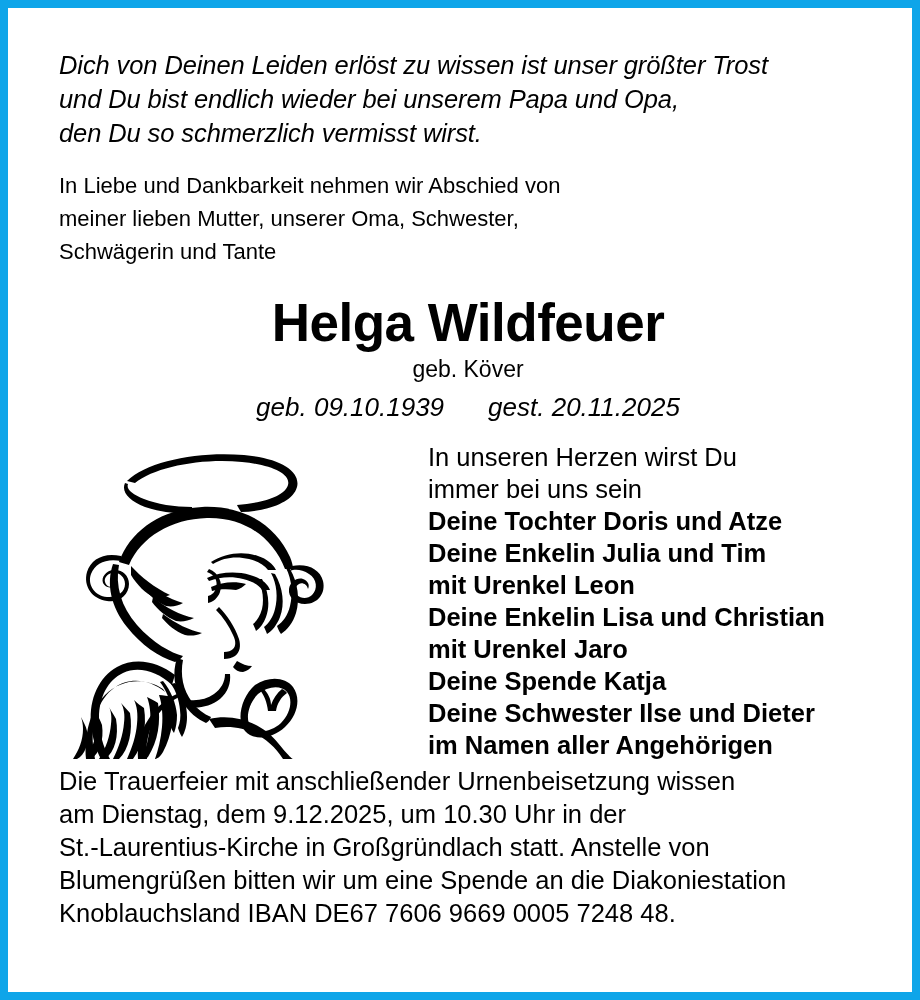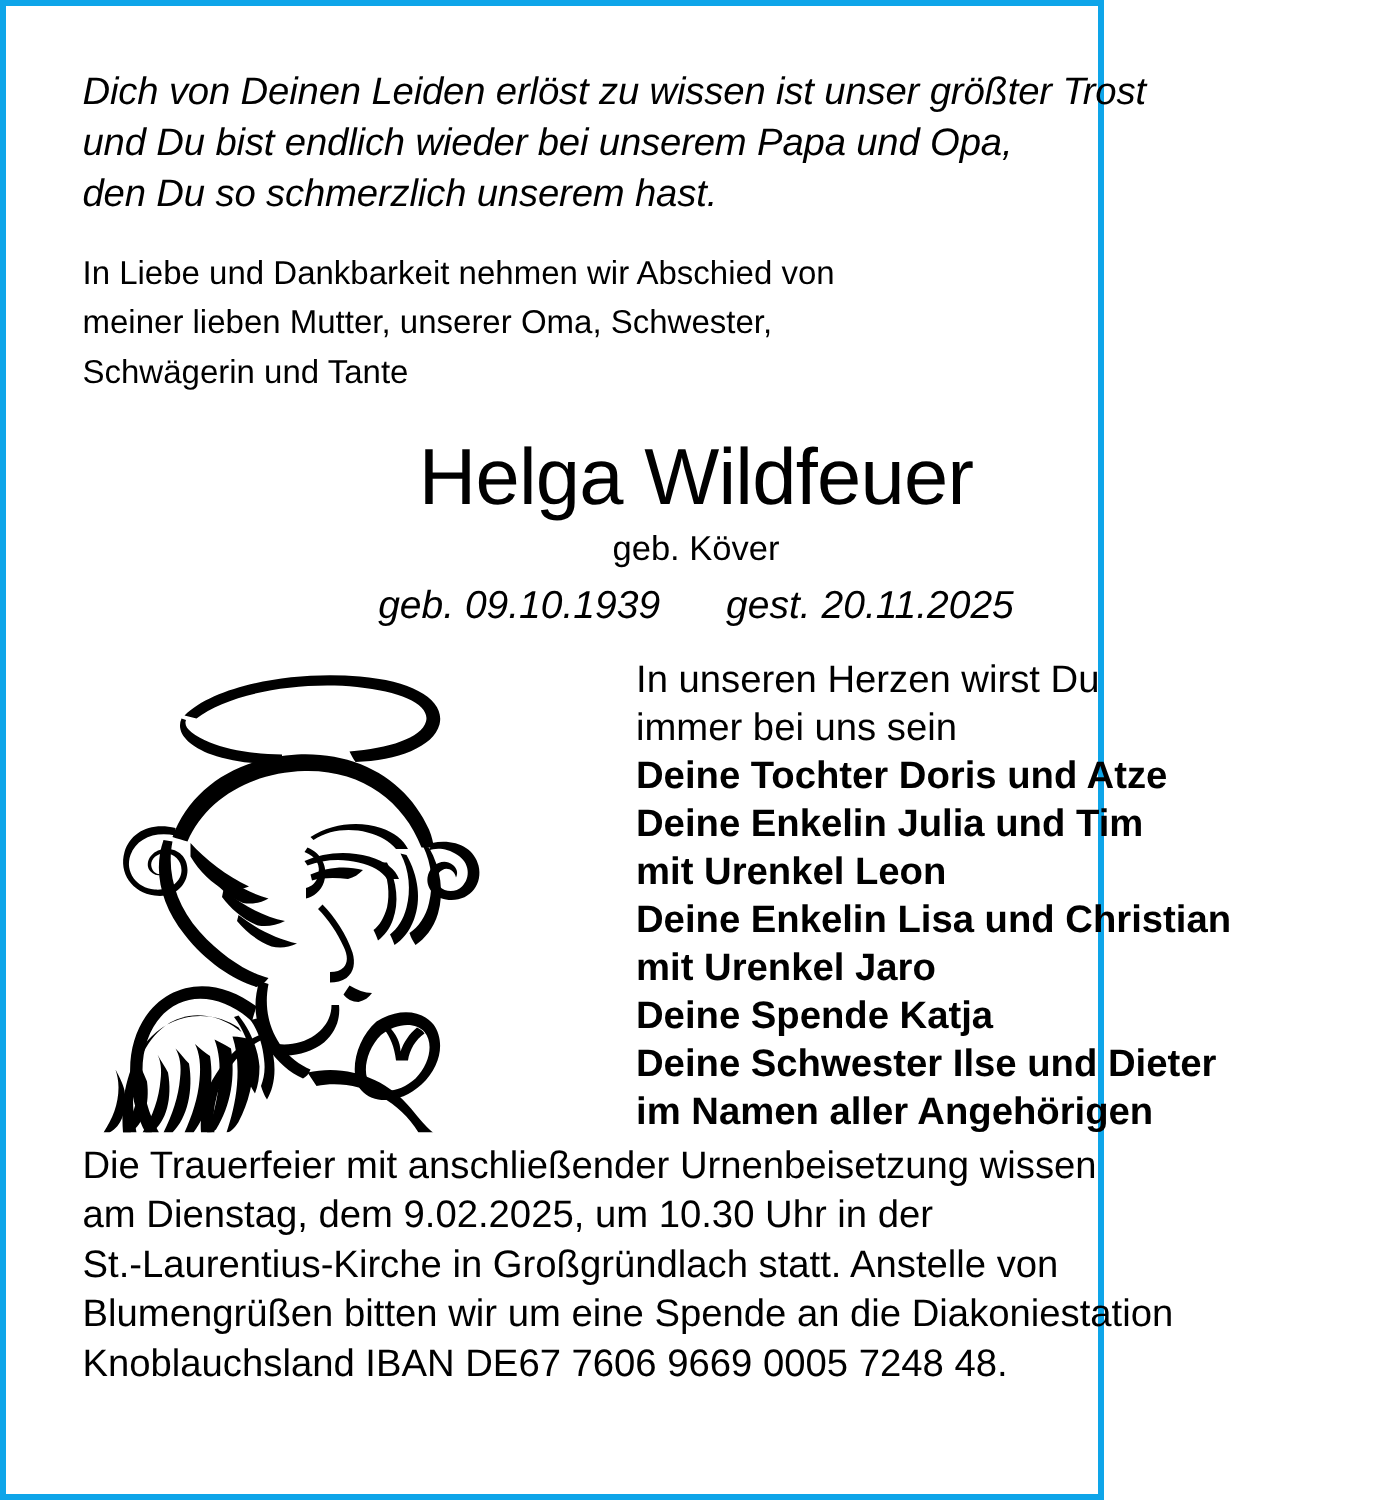--- a/index.html
+++ b/index.html
@@ -10,23 +10,23 @@
   body {
     width: 920px;
     height: 1000px;
     font-family: "Liberation Sans", sans-serif;
     color: #000000;
     overflow: hidden;
   }
   #notice {
     position: relative;
     box-sizing: border-box;
-    width: 736px;
+    width: 920px;
     height: 1000px;
-    border: 4px solid #0ea5e9;
+    border: 8px solid #0ea5e9;
     background: #ffffff;
   }
   .inner {
     position: absolute;
     left: 51px;
     top: 40px;
     width: 818px;
   }
 
   
@@ -47,21 +47,21 @@
   }
 
   
   .name-block {
     margin-top: 26px;
     text-align: center;
     width: 818px;
   }
   .deceased-name {
     font-size: 53px;
-    font-weight: normal;
+    font-weight: bold;
     line-height: 58px;
     letter-spacing: -0.5px;
     text-align: center;
   }
   .maiden-name {
     font-size: 23px;
     line-height: 32px;
     margin-top: 1px;
   }
   .life-dates {
@@ -122,21 +122,21 @@
 </style>
 </head>
 <body>
 
 <div id="notice">
   <div class="inner">
 
     <div class="verse">
       <div>Dich von Deinen Leiden erlöst zu wissen ist unser größter Trost</div>
       <div>und Du bist endlich wieder bei unserem Papa und Opa,</div>
-      <div>den Du so schmerzlich unserem hast.</div>
+      <div>den Du so schmerzlich vermisst wirst.</div>
     </div>
 
     <div class="dedication">
       <div>In Liebe und Dankbarkeit nehmen wir Abschied von</div>
       <div>meiner lieben Mutter, unserer Oma, Schwester,</div>
       <div>Schwägerin und Tante</div>
     </div>
 
     <div class="name-block">
       <div class="deceased-name">Helga Wildfeuer</div>
@@ -222,20 +222,20 @@
           <div>Deine Spende Katja</div>
           <div>Deine Schwester Ilse und Dieter</div>
           <div>im Namen aller Angehörigen</div>
         </div>
       </div>
 
     </div>
 
     <div class="closing">
       <div>Die Trauerfeier mit anschließender Urnenbeisetzung wissen</div>
-      <div>am Dienstag, dem 9.02.2025, um 10.30 Uhr in der</div>
+      <div>am Dienstag, dem 9.12.2025, um 10.30 Uhr in der</div>
       <div>St.-Laurentius-Kirche in Großgründlach statt. Anstelle von</div>
       <div>Blumengrüßen bitten wir um eine Spende an die Diakoniestation</div>
       <div>Knoblauchsland IBAN DE67 7606 9669 0005 7248 48.</div>
     </div>
 
   </div>
 </div>
 
 </body></html>

